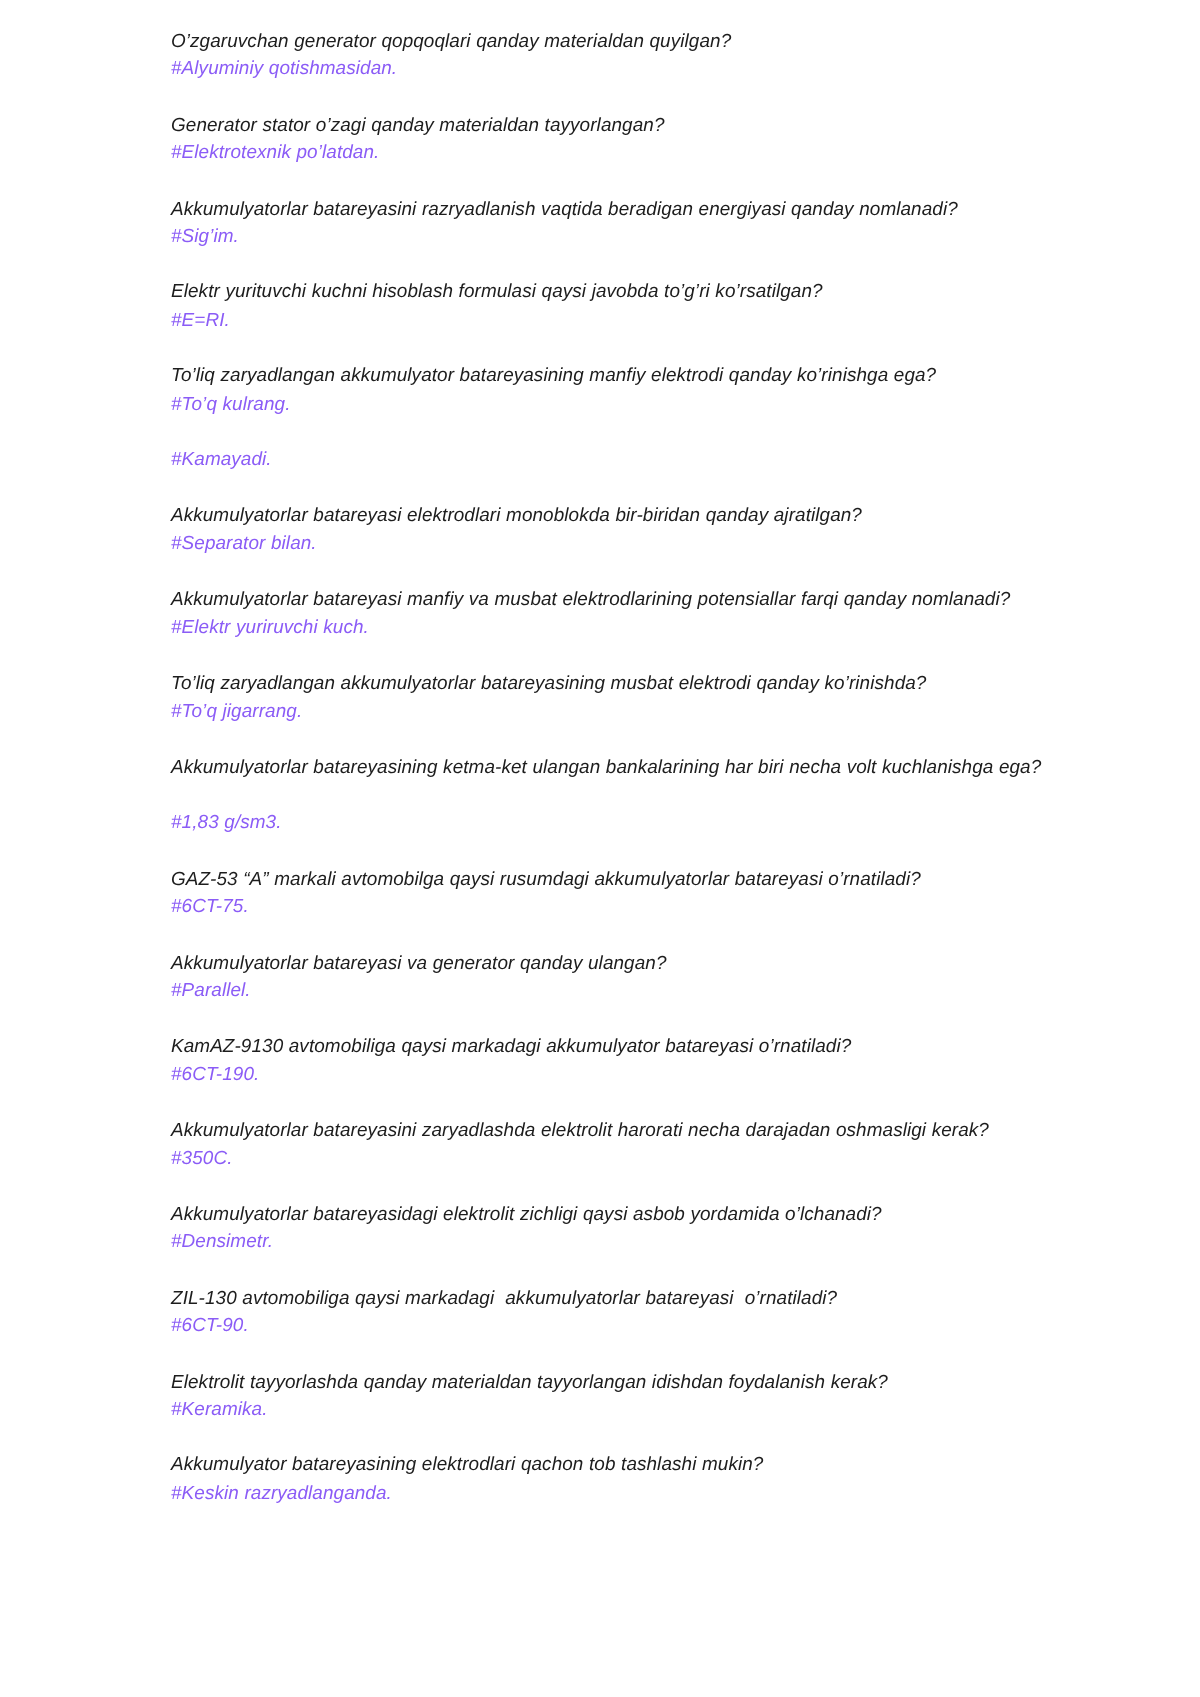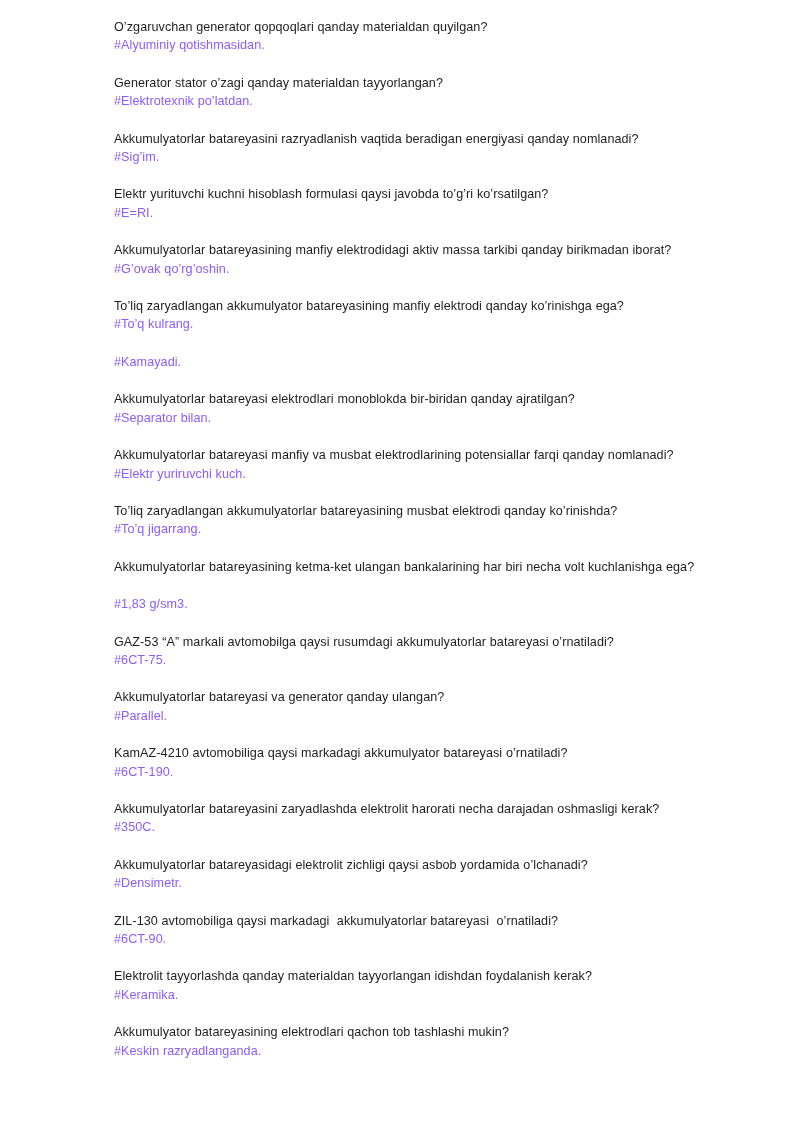--- a/index.html
+++ b/index.html
@@ -15,20 +15,21 @@
     -webkit-font-smoothing: antialiased;
   }
   #document-page {
     position: relative;
     width: 800px;
     height: 1131px;
     background: #ffffff;
     box-sizing: border-box;
     padding: 18px 60px 0 114px;
     overflow: hidden;
+    font-style: italic;
   }
   #qa-list {
     margin: 0;
     padding: 0;
     list-style: none;
   }
   .qa-block {
     margin: 0 0 19px 0;
     padding: 0;
   }
@@ -62,24 +63,20 @@
       </div>
       <div class="qa-block">
         <p class="qa-question">Akkumulyatorlar batareyasini razryadlanish vaqtida beradigan energiyasi qanday nomlanadi?</p>
         <p class="qa-answer">#Sig’im.</p>
       </div>
       <div class="qa-block">
         <p class="qa-question">Elektr yurituvchi kuchni hisoblash formulasi qaysi javobda to’g’ri ko’rsatilgan?</p>
         <p class="qa-answer">#E=RI.</p>
       </div>
       <div class="qa-block">
-        <p class="qa-question">Akkumulyatorlar batareyasining manfiy elektrodidagi aktiv massa tarkibi qanday birikmadan iborat?</p>
-        <p class="qa-answer">#G’ovak qo’rg’oshin.</p>
-      </div>
-      <div class="qa-block">
         <p class="qa-question">To’liq zaryadlangan akkumulyator batareyasining manfiy elektrodi qanday ko’rinishga ega?</p>
         <p class="qa-answer">#To’q kulrang.</p>
       </div>
       <div class="qa-block">
         <p class="qa-answer">#Kamayadi.</p>
       </div>
       <div class="qa-block">
         <p class="qa-question">Akkumulyatorlar batareyasi elektrodlari monoblokda bir-biridan qanday ajratilgan?</p>
         <p class="qa-answer">#Separator bilan.</p>
       </div>
@@ -99,21 +96,21 @@
       </div>
       <div class="qa-block">
         <p class="qa-question">GAZ-53 “A” markali avtomobilga qaysi rusumdagi akkumulyatorlar batareyasi o’rnatiladi?</p>
         <p class="qa-answer">#6CT-75.</p>
       </div>
       <div class="qa-block">
         <p class="qa-question">Akkumulyatorlar batareyasi va generator qanday ulangan?</p>
         <p class="qa-answer">#Parallel.</p>
       </div>
       <div class="qa-block">
-        <p class="qa-question">KamAZ-4210 avtomobiliga qaysi markadagi akkumulyator batareyasi o’rnatiladi?</p>
+        <p class="qa-question">KamAZ-9130 avtomobiliga qaysi markadagi akkumulyator batareyasi o’rnatiladi?</p>
         <p class="qa-answer">#6CT-190.</p>
       </div>
       <div class="qa-block">
         <p class="qa-question">Akkumulyatorlar batareyasini zaryadlashda elektrolit harorati necha darajadan oshmasligi kerak?</p>
         <p class="qa-answer">#350C.</p>
       </div>
       <div class="qa-block">
         <p class="qa-question">Akkumulyatorlar batareyasidagi elektrolit zichligi qaysi asbob yordamida o’lchanadi?</p>
         <p class="qa-answer">#Densimetr.</p>
       </div>

